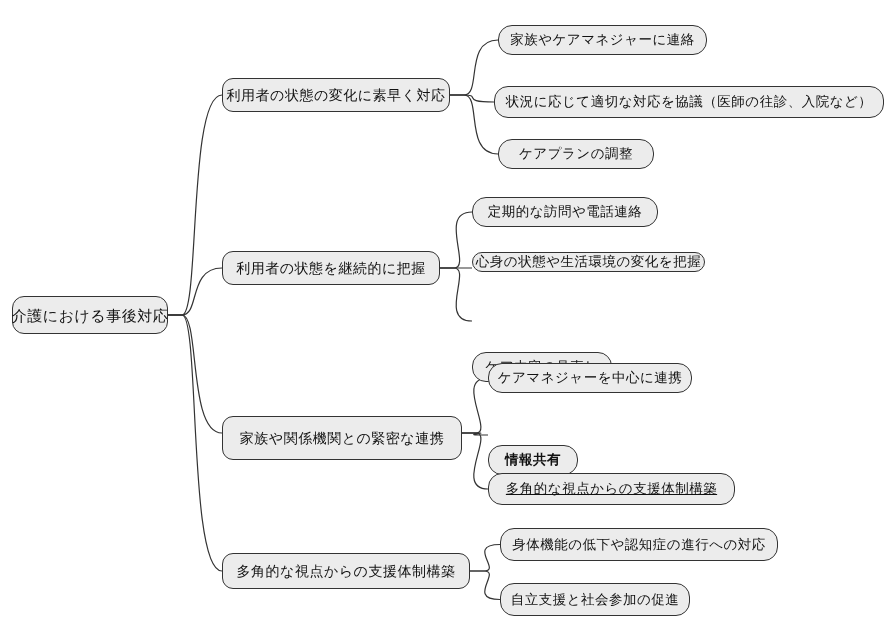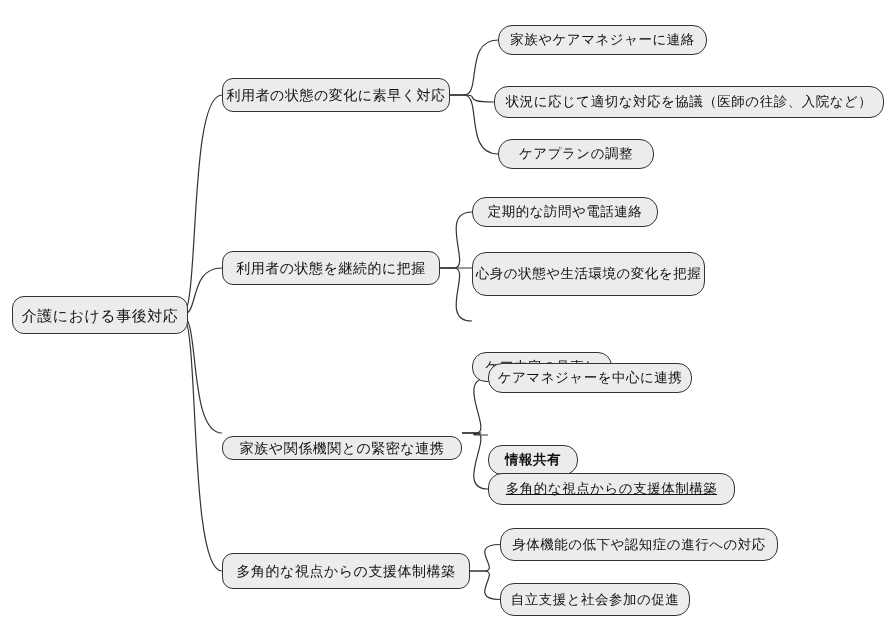--- a/index.html
+++ b/index.html
@@ -63,30 +63,30 @@
       <path d="M440,268 L454,268 C472,268 438,321 472,321" fill="none" stroke="#333333" stroke-width="1.2"></path>
       <path d="M168,315 L182,315 C200,315 188,433 222,433" fill="none" stroke="#333333" stroke-width="1.2"></path>
       <path d="M462,433 L476,433 C494,433 454,378 488,378" fill="none" stroke="#333333" stroke-width="1.2"></path>
       <path d="M462,433 L476,433 C494,433 454,435 488,435" fill="none" stroke="#333333" stroke-width="1.2"></path>
       <path d="M462,433 L476,433 C494,433 454,489 488,489" fill="none" stroke="#333333" stroke-width="1.2"></path>
       <path d="M168,315 L182,315 C200,315 188,571 222,571" fill="none" stroke="#333333" stroke-width="1.2"></path>
       <path d="M470,571 L484,571 C502,571 466,544.5 500,544.5" fill="none" stroke="#333333" stroke-width="1.2"></path>
       <path d="M470,571 L484,571 C502,571 466,599.5 500,599.5" fill="none" stroke="#333333" stroke-width="1.2"></path>
     </svg>
   <div id="node-layer">
-      <div class="node root" style="left: 12px; top: 296px; width: 176px; height: 38px;">介護における事後対応</div>
+      <div class="node root" style="left: 12px; top: 296px; width: 156px; height: 38px;">介護における事後対応</div>
       <div class="node branch" style="left: 222px; top: 78px; width: 228px; height: 34px;">利用者の状態の変化に素早く対応</div>
       <div class="node leaf" style="left: 498px; top: 25px; width: 209px; height: 30px;">家族やケアマネジャーに連絡</div>
       <div class="node leaf" style="left: 494px; top: 86px; width: 390px; height: 32px;">状況に応じて適切な対応を協議（医師の往診、入院など）</div>
       <div class="node leaf" style="left: 498px; top: 139px; width: 156px; height: 30px;">ケアプランの調整</div>
       <div class="node branch" style="left: 222px; top: 251px; width: 218px; height: 34px; text-align: center;">利用者の状態を継続的に把握</div>
       <div class="node leaf" style="left: 472px; top: 197px; width: 186px; height: 30px;">定期的な訪問や電話連絡</div>
-      <div class="node leaf" style="left: 472px; top: 252px; width: 233px; height: 44px;">心身の状態や生活環境の変化を把握</div>
+      <div class="node leaf" style="left: 472px; top: 252px; width: 233px; height: 20px;">心身の状態や生活環境の変化を把握</div>
       <div class="node leaf" style="left: 472px; top: 306px; width: 140px; height: 30px; margin-top: 46px;">ケア内容の見直し</div>
-      <div class="node branch" style="left: 222px; top: 436px; width: 240px; height: 24px;">家族や関係機関との緊密な連携</div>
+      <div class="node branch" style="left: 222px; top: 416px; width: 240px; height: 44px;">家族や関係機関との緊密な連携</div>
       <div class="node leaf" style="left: 488px; top: 363px; width: 204px; height: 30px;">ケアマネジャーを中心に連携</div>
       <div class="node leaf" style="left: 488px; top: 445px; width: 90px; height: 30px; font-weight: bold;">情報共有</div>
       <div class="node leaf" style="left: 488px; top: 473px; width: 247px; height: 32px; text-decoration: underline;">多角的な視点からの支援体制構築</div>
       <div class="node branch" style="left: 222px; top: 553px; width: 248px; height: 36px;">多角的な視点からの支援体制構築</div>
       <div class="node leaf" style="left: 500px; top: 528px; width: 278px; height: 33px;">身体機能の低下や認知症の進行への対応</div>
       <div class="node leaf" style="left: 500px; top: 583px; width: 190px; height: 33px;">自立支援と社会参加の促進</div>
     </div>
 </div>
 
 </body></html>

